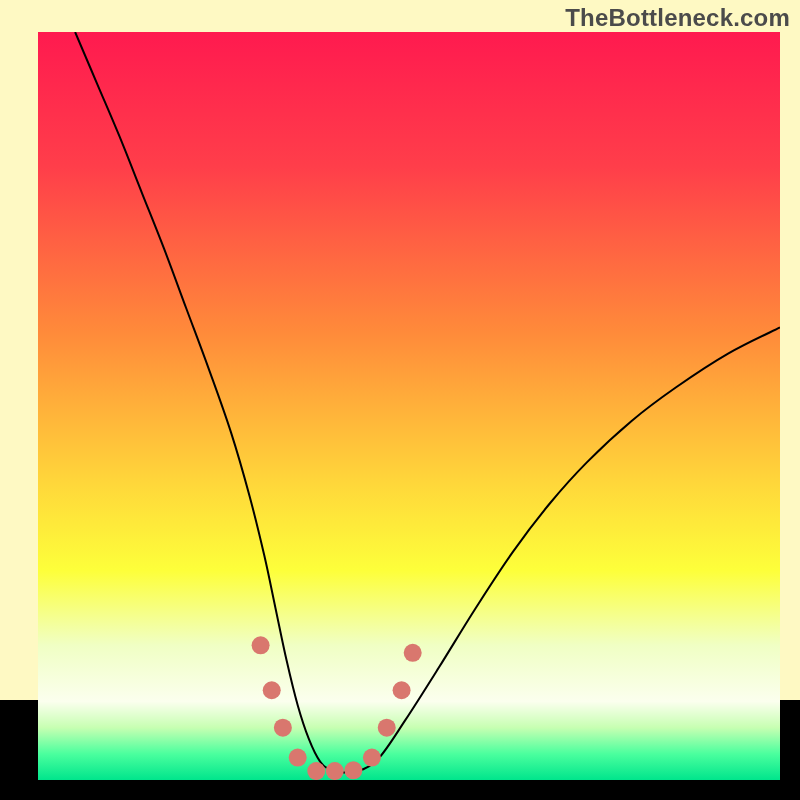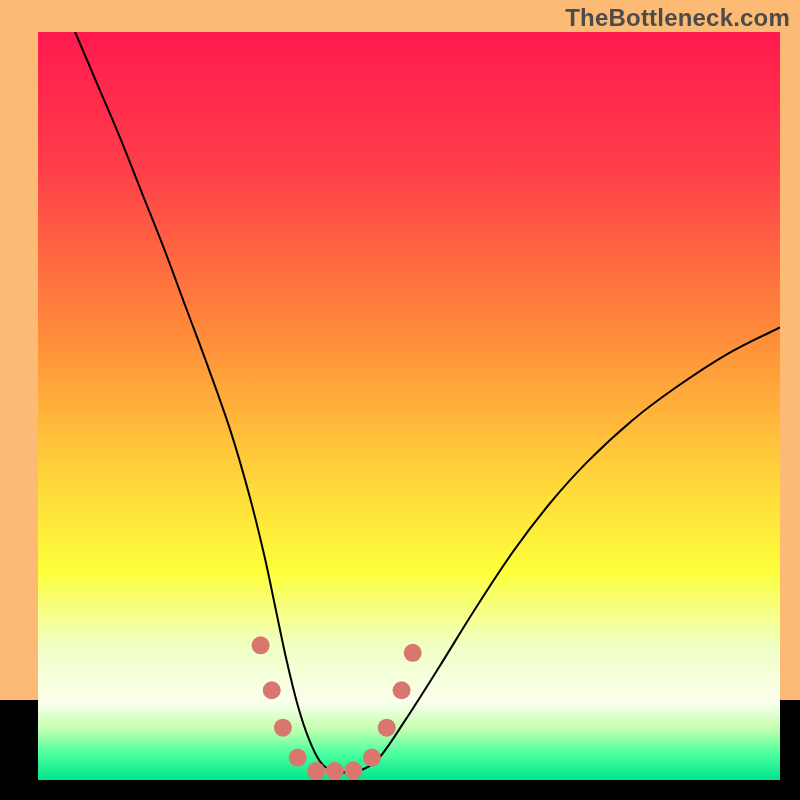--- a/index.html
+++ b/index.html
@@ -8,21 +8,21 @@
     width: 800px;
     height: 800px;
     background: #000;
     font-family: Arial, Helvetica, sans-serif;
     overflow: hidden;
   }
   .frame {
     position: relative;
     width: 800px;
     height: 700px;
-    background: #fdba74;
+    background: #fef9c3;
   }
   .watermark {
     position: absolute;
     top: 4px;
     right: 10px;
     color: #4b4b4b;
     font-size: 24px;
     font-weight: 600;
     letter-spacing: 0.2px;
     z-index: 10;

